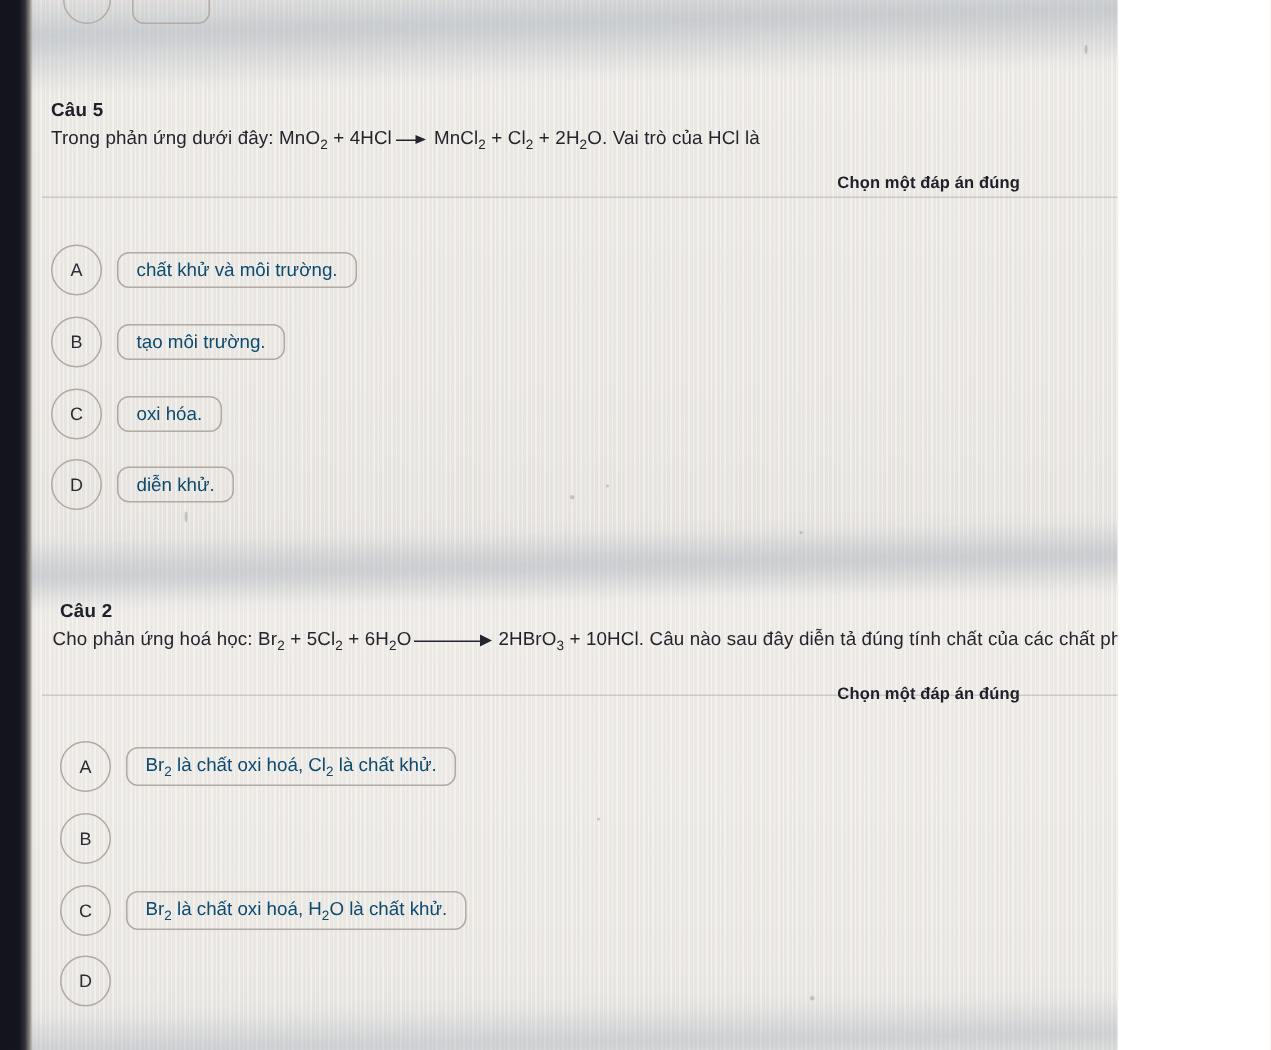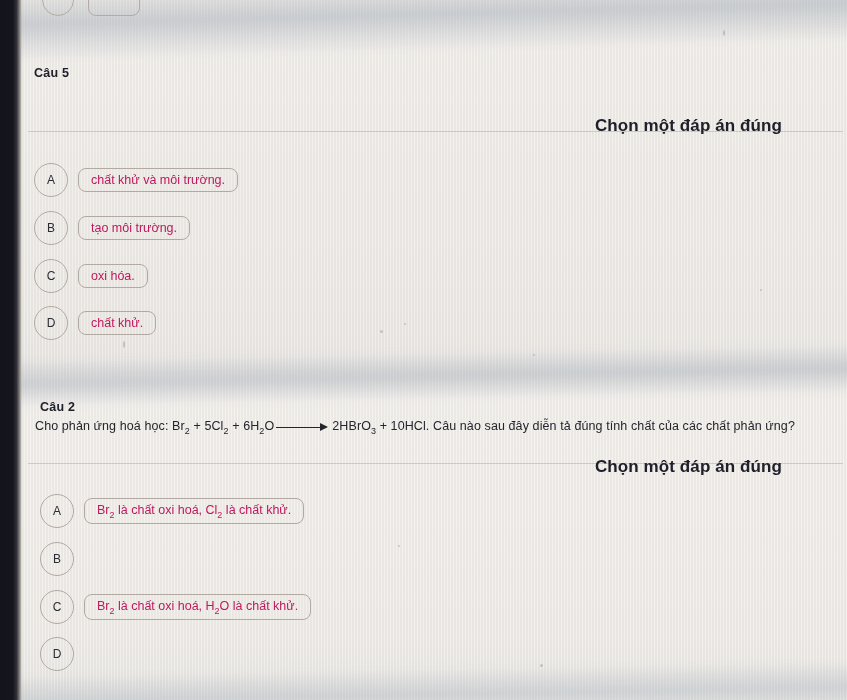--- a/index.html
+++ b/index.html
@@ -7,21 +7,21 @@
   html, body {
     margin: 0; padding: 0;
     width: 847px; height: 700px;
     overflow: hidden;
     font-family: "Liberation Sans", "DejaVu Sans", sans-serif;
   }
 
   
   #stage {
     position: relative;
-    width: 847px;
+    width: 745px;
     height: 700px;
     background: #eae7e3;
     overflow: hidden;
   }
 
   
   #surface {
     position: absolute;
     inset: 0;
     background:
@@ -129,21 +129,21 @@
     position: absolute;
     font-size: 12.5px;
     color: #24242c;
     white-space: nowrap;
     letter-spacing: .1px;
   }
   .q-text sub { font-size: 9px; }
 
   .choose {
     position: absolute;
-    font-size: 17px;
+    font-size: 11px;
     font-weight: bold;
     color: #20202a;
     letter-spacing: .1px;
   }
 
   .opt {
     position: absolute;
     display: flex;
     align-items: center;
     gap: 10px;
@@ -158,21 +158,21 @@
     font-size: 12px;
     color: #2b2b33;
     background: transparent;
     flex: 0 0 auto;
   }
   .opt-box {
     border: 1px solid #b2a9a3;
     border-radius: 8px;
     padding: 4px 12px;
     font-size: 12.5px;
-    color: #be185d;
+    color: #0c4a6e;
     white-space: nowrap;
     background: transparent;
     line-height: 1.15;
   }
   .opt-box sub { font-size: 9px; }
 
   .arrow-rxn {
     display: inline-block;
     position: relative;
     width: 54px;
@@ -236,20 +236,23 @@
   <div class="band" id="band-mid"></div>
   <div class="band" id="band-bottom"></div>
 
   <div id="content">
 
     <div class="cut-circle"></div>
     <div class="cut-box"></div>
 
     <div class="q-label" style="left:34px; top:66px;">Câu 5</div>
 
+    <div class="q-text" style="left:34px; top:85px;">
+      <span>Trong phản ứng dưới đây: MnO</span><sub>2</sub> + 4HCl<span class="arrow-simple"><span class="shaft"></span><span class="head"></span></span>MnCl<sub>2</sub> + Cl<sub>2</sub> + 2H<sub>2</sub>O. Vai trò của HCl là
+    </div>
 
     <div class="divider" style="top:131px;"></div>
 
     <div class="choose" style="right:65px; top:116px;">Chọn một đáp án đúng</div>
 
     <div class="opt" style="left:34px; top:163px;">
       <div class="opt-letter">A</div>
       <div class="opt-box">chất khử và môi trường.</div>
     </div>
 
@@ -258,21 +261,21 @@
       <div class="opt-box">tạo môi trường.</div>
     </div>
 
     <div class="opt" style="left:34px; top:259px;">
       <div class="opt-letter">C</div>
       <div class="opt-box">oxi hóa.</div>
     </div>
 
     <div class="opt" style="left:34px; top:306px;">
       <div class="opt-letter">D</div>
-      <div class="opt-box">chất khử.</div>
+      <div class="opt-box">diễn khử.</div>
     </div>
 
     <div class="q-label" style="left:40px; top:400px;">Câu 2</div>
 
     <div class="q-text" style="left:24px; top:419px;margin-left:11px;">
       <span>Cho phản ứng hoá học: Br</span><sub>2</sub> + 5Cl<sub>2</sub> + 6H<sub>2</sub>O<span class="arrow-rxn"><span class="shaft"></span><span class="head"></span></span>2HBrO<sub>3</sub> + 10HCl. Câu nào sau đây diễn tả đúng tính chất của các chất phản ứng?
     </div>
 
     <div class="divider" style="top:463px;"></div>
 

